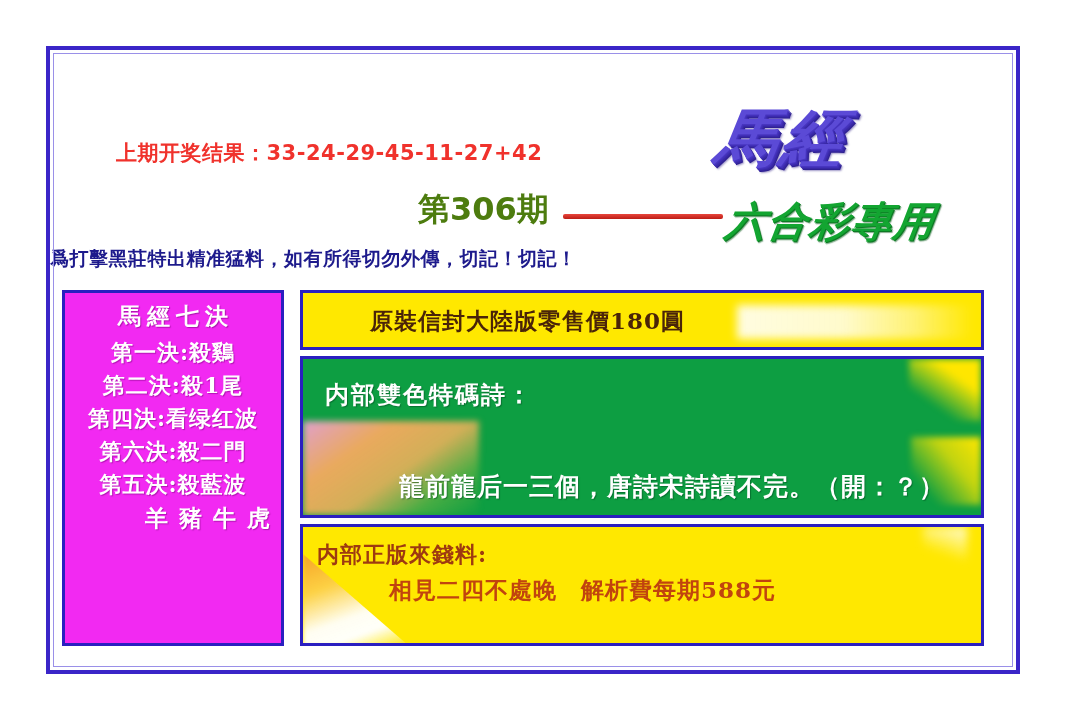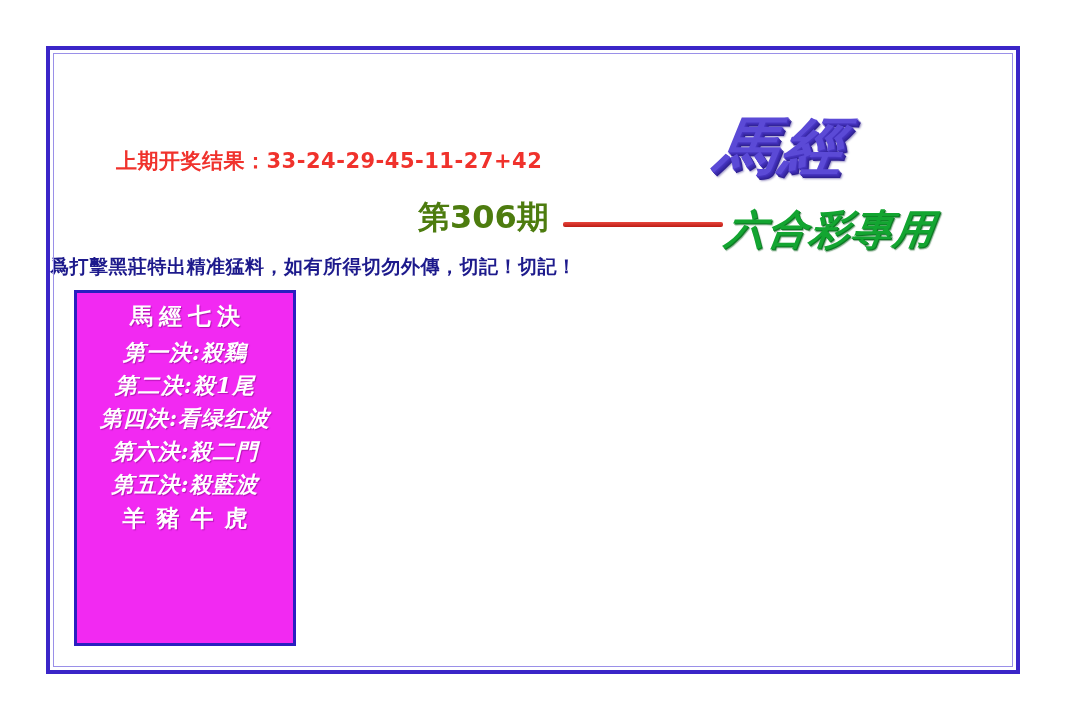--- a/index.html
+++ b/index.html
@@ -25,21 +25,21 @@
   #poster::after{
     content:"";
     position:absolute; inset:3px;
     border:1px solid #9a90e8;
     pointer-events:none;
   }
 
   
   #header{
     position:absolute;
-    left:0; top:16px; right:0; height:206px;padding-left:40px;
+    left:0; top:8px; right:0; height:206px;padding-left:40px;
   }
 
   #prev-result{
     position:absolute;
     left:66px; top:81px;
     color:#f0322c;
     font-size:21px;
     font-weight:700;
     letter-spacing:0.5px;
     white-space:nowrap;
@@ -105,21 +105,21 @@
     font-size:19px;
     font-weight:700;
     letter-spacing:0.5px;
     white-space:nowrap;
     font-family:"DejaVu Serif","Liberation Serif",serif;
   }
 
   
   #body-area{
     position:absolute;
-    left:24px; top:240px;
+    left:12px; top:240px;
     width:922px; height:358px;
   }
 
   
   #left-panel{
     position:absolute;
     left:0; top:0;
     width:222px; height:356px;
     box-sizing:border-box;
     border:3px solid #2a1fc0;
@@ -141,28 +141,27 @@
   .left-row{
     color:#ffffff;
     font-size:22px;
     font-weight:700;
     line-height:33px;
     text-align:center;
     letter-spacing:1px;
     white-space:nowrap;
     text-shadow:1px 1px 1px rgba(120,0,120,.5);
     font-family:"DejaVu Serif","Liberation Serif",serif;
-    font-style:italic;
   }
   #left-zodiac{
     color:#ffffff;
     font-size:23px;
     font-weight:700;
     line-height:34px;
-    text-align:center;
+    text-align:right;
     letter-spacing:11px;
     padding-left:11px;
     text-shadow:1px 1px 1px rgba(120,0,120,.5);
     font-family:"DejaVu Serif","Liberation Serif",serif;
   }
 
   
   #right-col{
     position:absolute;
     left:238px; top:0;
@@ -344,14 +343,37 @@
 
       <div class="left-row">第一決:殺鷄</div>
       <div class="left-row">第二決:殺1尾</div>
       <div class="left-row">第四決:看绿红波</div>
       <div class="left-row">第六決:殺二門</div>
       <div class="left-row">第五決:殺藍波</div>
 
       <div id="left-zodiac">羊豬牛虎</div>
     </div>
 
+    <div id="right-col">
+
+      <div class="rbox" id="price-bar">
+        <div id="price-smudge"></div>
+        <div id="price-text">原裝信封大陸版零售價180圓</div>
+      </div>
+
+      <div class="rbox" id="poem-box">
+        <div class="art-yellow-a"></div>
+        <div class="art-yellow-b"></div>
+        <div class="art-orange-a"></div>
+        <div id="poem-label">内部雙色特碼詩：</div>
+        <div id="poem-text">龍前龍后一三個，唐詩宋詩讀不完。（開：？）</div>
+      </div>
+
+      <div class="rbox" id="money-box">
+        <div class="art-corner-b"></div>
+        <div class="art-corner-c"></div>
+        <div id="money-label">内部正版來錢料:</div>
+        <div id="money-text">相見二四不處晚　解析費每期588元</div>
+      </div>
+
+    </div>
   </div>
 </div>
 
 </body></html>

